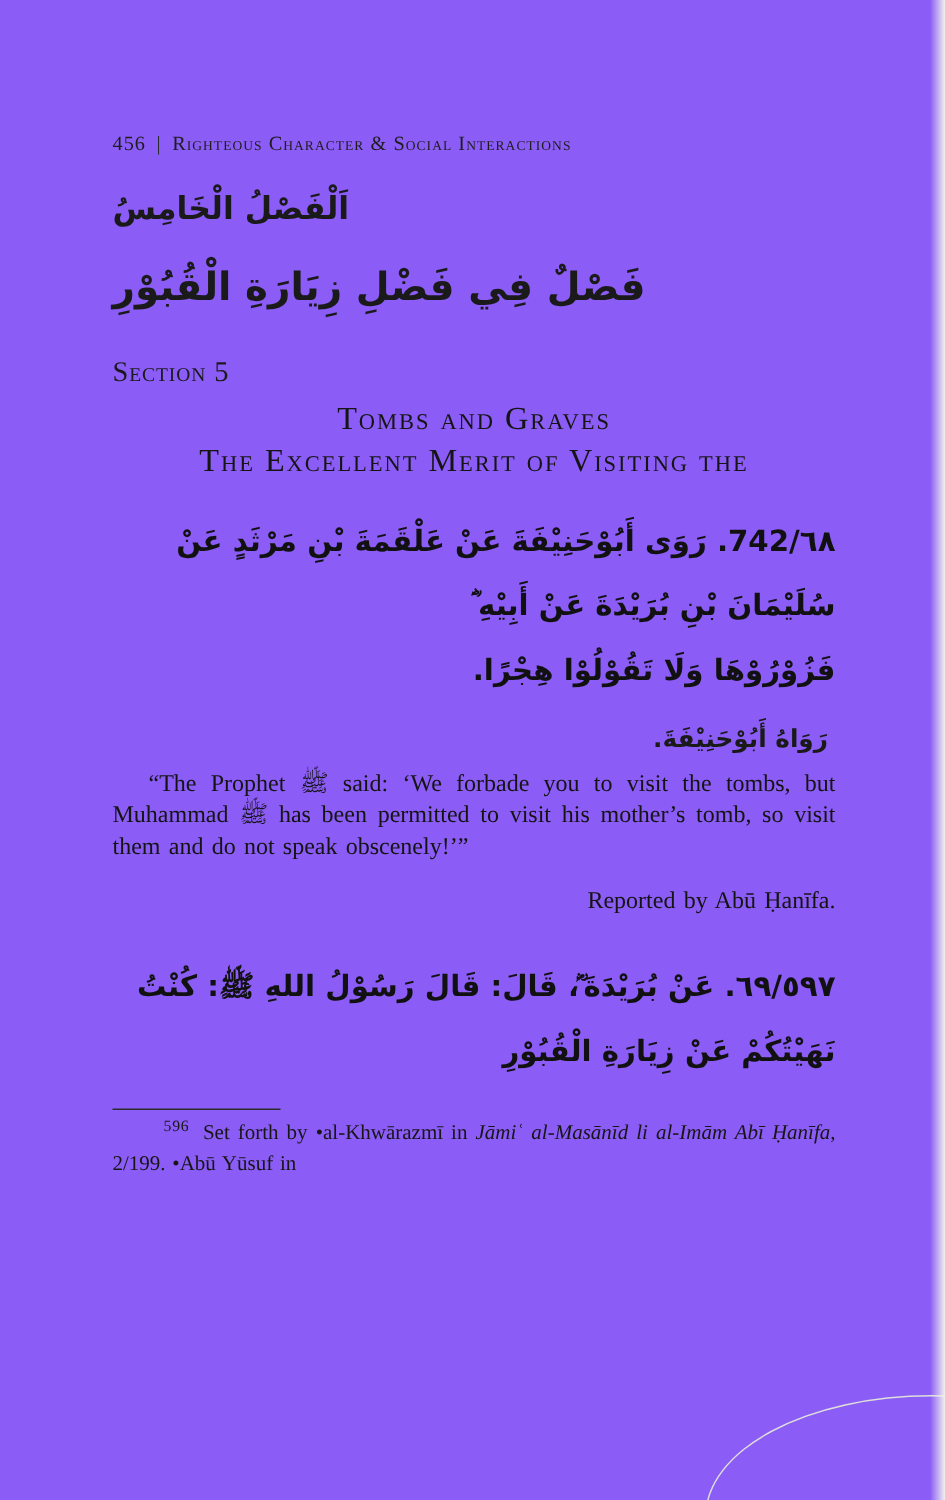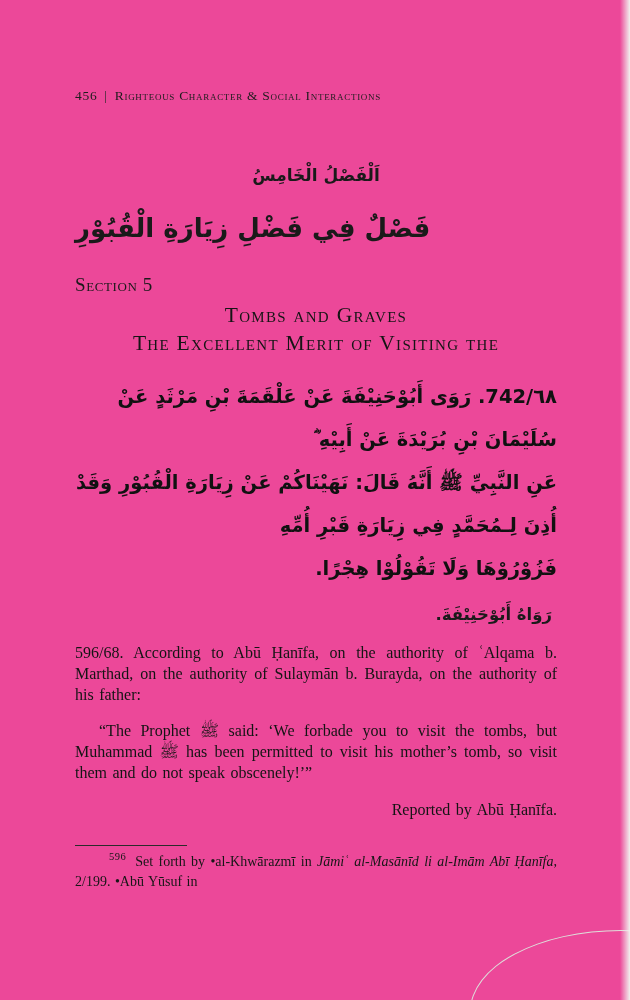--- a/index.html
+++ b/index.html
@@ -1,33 +1,33 @@
 <!DOCTYPE html>
 <html lang="en"><head>
 <meta charset="utf-8">
 <style>
   html,body { margin:0; padding:0; background:#ffffff; }
   .page {
     position:relative; width:630px; height:1000px; overflow:hidden;
-    background:#ec4899; color:#1a1a1a;
+    background:#8b5cf6; color:#1a1a1a;
     font-family:"Liberation Serif","DejaVu Serif",serif;
   }
   .content { padding:88px 73px 0 75px; }
 
   
   .running-head {
     font-size:13.5px; font-variant:small-caps; letter-spacing:0.7px;
     color:#1d1d1d; white-space:nowrap;
   }
   .running-head .divider { font-weight:400; margin:0 7px; color:#2a2a2a; }
 
   
   .arabic { direction:rtl; font-family:"DejaVu Sans","Liberation Sans",sans-serif; }
   .arabic-chapter {
-    margin-top:56px; text-align:center; font-size:17px; font-weight:700; line-height:30px;
+    margin-top:20px; text-align:left; font-size:21px; font-weight:700; line-height:30px;
   }
   .arabic-section {
     margin-top:18px; text-align:left; padding-right:8px;
     font-size:26px; font-weight:700; line-height:40px;
   }
 
   
   .section-label {
     margin-top:26px; font-size:19px; font-variant:small-caps; letter-spacing:0.6px;
   }
@@ -96,33 +96,32 @@
 
     <div class="section-label">Section 5</div>
 
     <div class="section-title">
       <div>Tombs and Graves</div>
       <div>The Excellent Merit of Visiting the</div>
     </div>
 
     <div class="arabic arabic-hadith" dir="rtl" lang="ar">
       <div class="a-line">٦٨/742. رَوَى أَبُوْحَنِيْفَةَ عَنْ عَلْقَمَةَ بْنِ مَرْثَدٍ عَنْ سُلَيْمَانَ بْنِ بُرَيْدَةَ عَنْ أَبِيْهِ ؓ</div>
-      <div class="a-line">عَنِ النَّبِيِّ ﷺ أَنَّهُ قَالَ: نَهَيْنَاكُمْ عَنْ زِيَارَةِ الْقُبُوْرِ وَقَدْ أُذِنَ لِـمُحَمَّدٍ فِي زِيَارَةِ قَبْرِ أُمِّهِ</div>
       <div class="a-line">فَزُوْرُوْهَا وَلَا تَقُوْلُوْا هِجْرًا.</div>
     </div>
 
     <div class="arabic arabic-attribution" dir="rtl" lang="ar">رَوَاهُ أَبُوْحَنِيْفَةَ.</div>
 
-    <p class="eng eng-intro">596/68. According to Abū Ḥanīfa, on the authority of ʿAlqama b. Marthad, on the authority of Sulaymān b. Burayda, on the authority of his father:</p>
 
     <p class="eng eng-quote">“The Prophet ﷺ said: ‘We forbade you to visit the tombs, but Muhammad ﷺ has been permitted to visit his mother’s tomb, so visit them and do not speak obscenely!’”</p>
 
     <p class="eng eng-attribution">Reported by Abū Ḥanīfa.</p>
 
     <div class="arabic arabic-hadith hadith-2" dir="rtl" lang="ar">
+      <div class="a-line">٦٩/٥٩٧. عَنْ بُرَيْدَةَ ؓ، قَالَ: قَالَ رَسُوْلُ اللهِ ﷺ: كُنْتُ نَهَيْتُكُمْ عَنْ زِيَارَةِ الْقُبُوْرِ</div>
     </div>
 
     <div class="footnote-rule"></div>
 
     <p class="footnote"><sup class="fn-marker">596</sup><span><span>Set forth by •al-Khwārazmī in </span><i>Jāmiʿ al-Masānīd li al-Imām Abī Ḥanīfa</i><span>, 2/199. •Abū Yūsuf in </span></span></p>
 
   </div>
 
   <div class="scan-curve"></div>
   <div class="scan-edge"></div>

